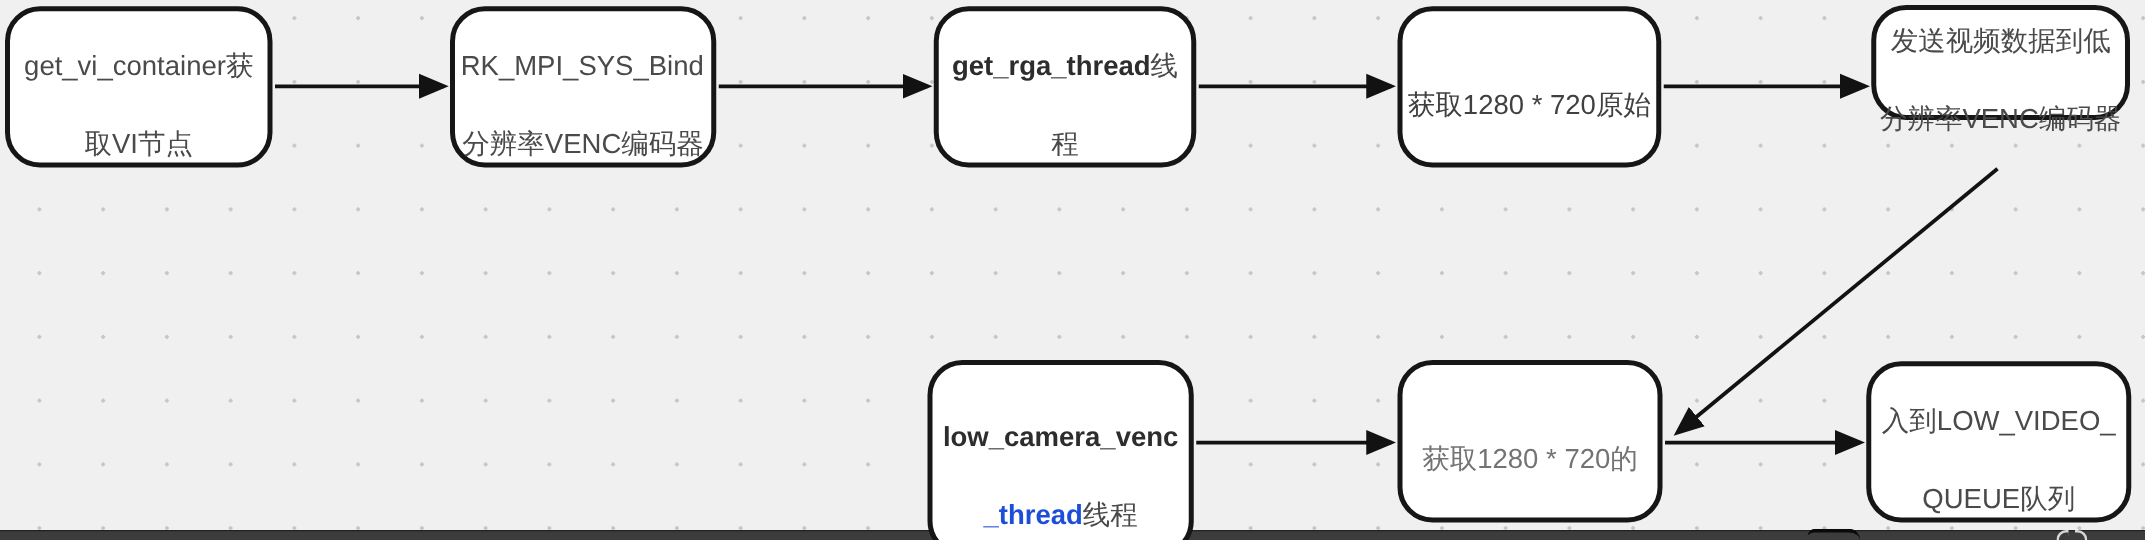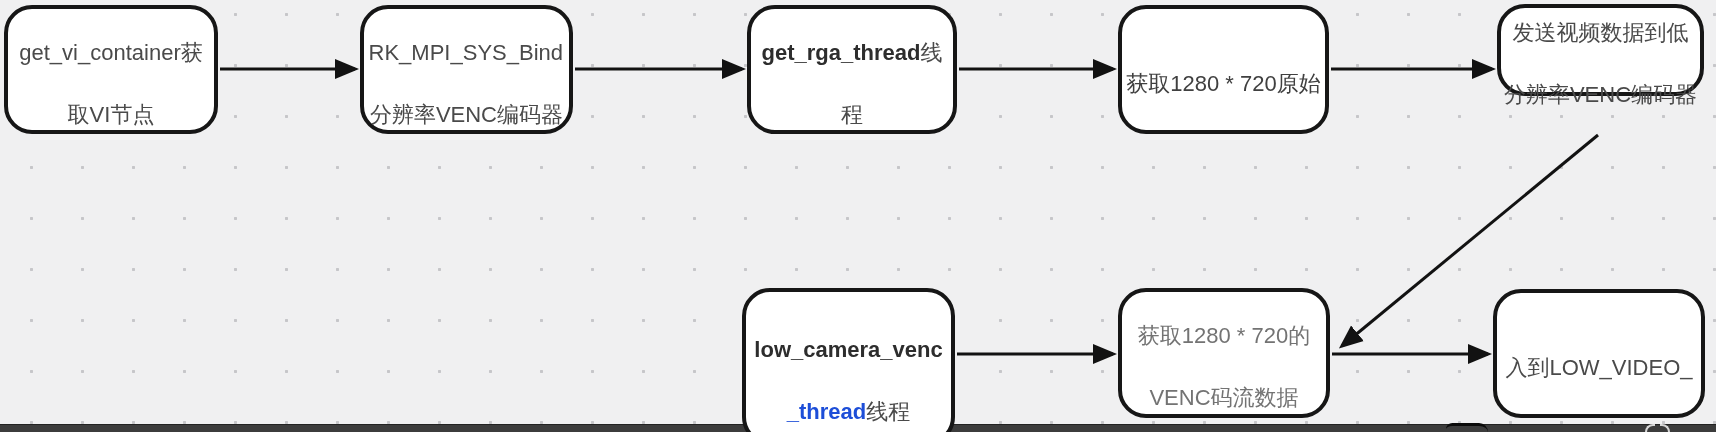--- a/index.html
+++ b/index.html
@@ -98,18 +98,18 @@
     <div class="node" title="发送视频数据到低分辨率VENC编码器" style="left: 1497px; top: 4px; width: 207px; height: 92px; border-color: rgb(22, 22, 22); background: rgb(255, 255, 255); color: rgb(74, 74, 74);">
       <div class="nline"><span class="seg">发送视频数据到低</span></div>
       <div class="nline"><span class="seg">分辨率VENC编码器</span></div>
     </div>
     <div class="node" title="low_camera_venc_thread线程" style="left: 742px; top: 288px; width: 213px; height: 157px; border-color: rgb(22, 22, 22); background: rgb(255, 255, 255); color: rgb(74, 74, 74);">
       <div class="nline"><span class="seg bold" style="color: rgb(45, 45, 45);">low_camera_venc</span></div>
       <div class="nline"><span class="seg bold" style="color: #1d4ed8;">_thread</span><span class="seg">线程</span></div>
     </div>
     <div class="node" title="获取1280 * 720的VENC码流数据" style="left: 1118px; top: 288px; width: 212px; height: 130px; border-color: rgb(22, 22, 22); background: rgb(255, 255, 255); color: #737373;">
       <div class="nline"><span class="seg">获取1280 * 720的</span></div>
-      <div class="nline"><span class="seg">VENC码流数据</span></div>
     </div>
     <div class="node" title="入到LOW_VIDEO_QUEUE队列" style="left: 1493px; top: 289px; width: 212px; height: 129px; border-color: rgb(22, 22, 22); background: rgb(255, 255, 255); color: rgb(74, 74, 74);">
       <div class="nline"><span class="seg">入到LOW_VIDEO_</span></div>
+      <div class="nline"><span class="seg">QUEUE队列</span></div>
     </div>
   </div>
 
 </body></html>

